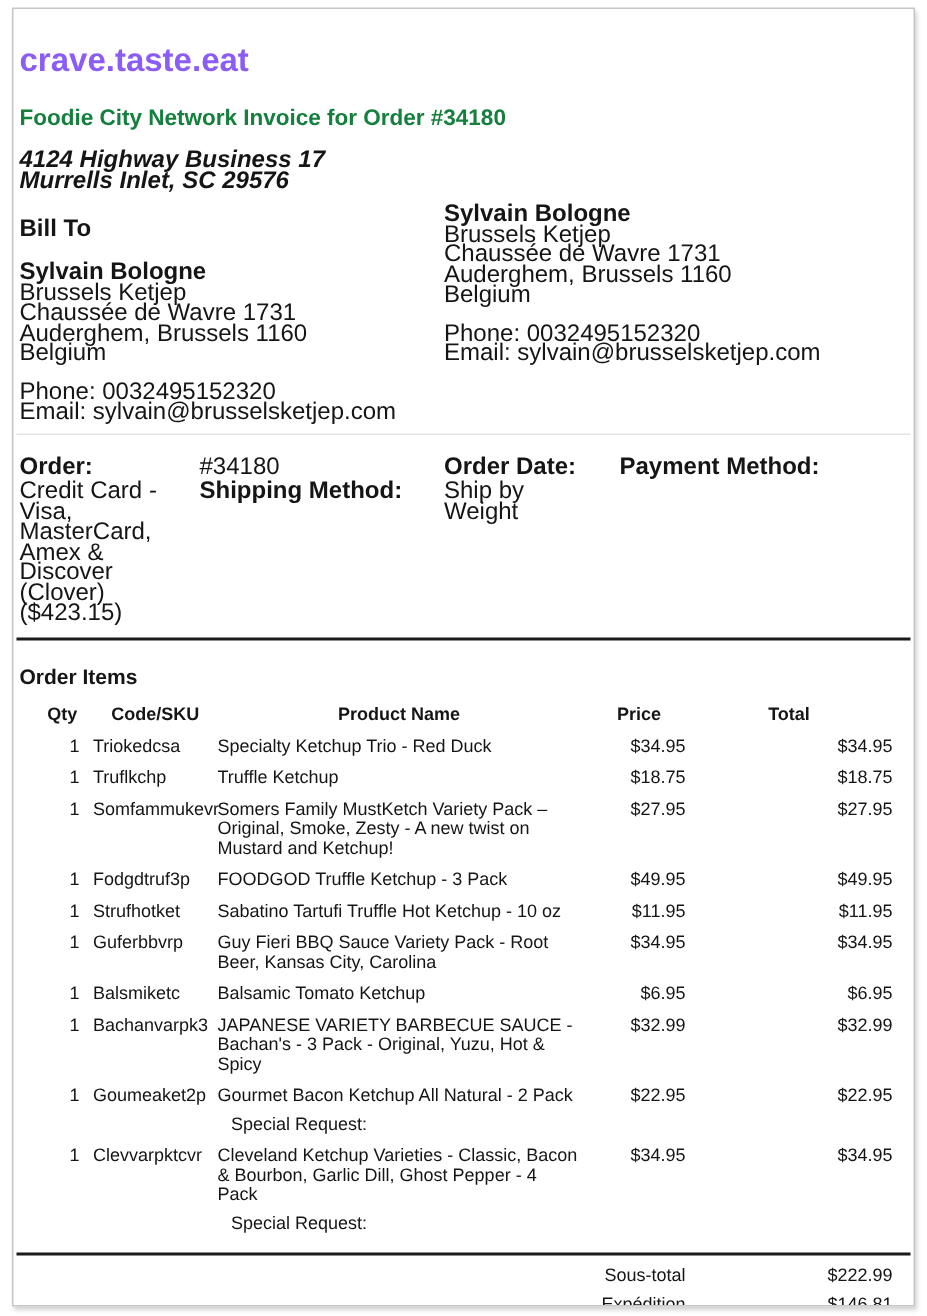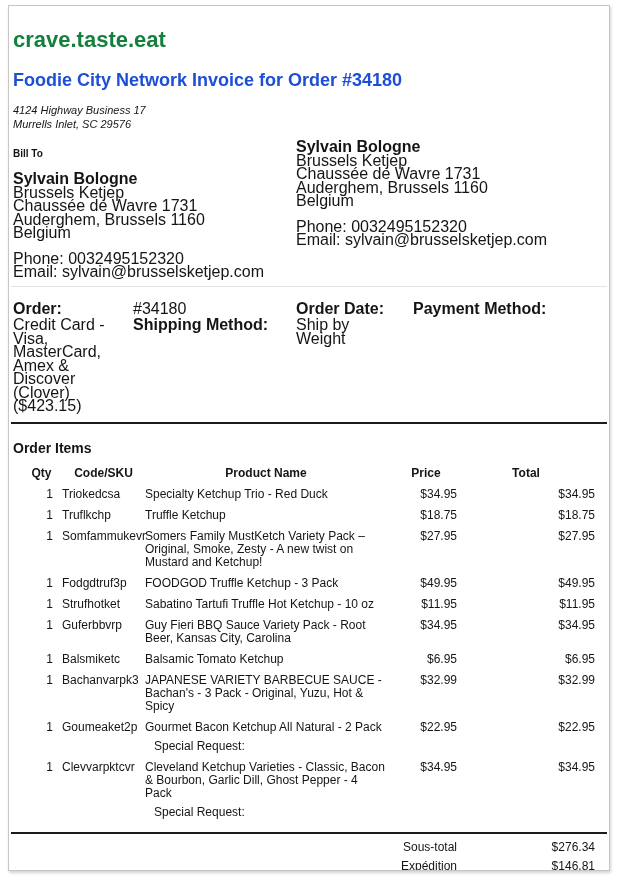--- a/index.html
+++ b/index.html
@@ -4,27 +4,27 @@
 <style>
   * { margin:0; padding:0; box-sizing:border-box; }
   html,body { width:618px; height:877px; background:#fff; }
   body { font-family:"Liberation Sans", sans-serif; color:#151515; position:relative; }
   .page {
     position:absolute; top:5px; left:8px; width:602px; height:866px;
     background:#fff; border:1px solid #c6c6c6;
     box-shadow:1px 2px 3px rgba(0,0,0,.18);
     padding:0 2px; overflow:hidden;
   }
-  .brand { font-size:22px; font-weight:bold; margin:21px 0 0 2px; color:#15803d; }
-  .subtitle { margin:17px 0 0 2px; font-size:18px; font-weight:bold; color:#1d4ed8; }
-  .hq { margin:13px 0 0 2px; font-size:11px; font-weight:normal; font-style:italic; line-height:13.5px; }
+  .brand { font-size:22px; font-weight:bold; margin:21px 0 0 2px; color:#8b5cf6; }
+  .subtitle { margin:17px 0 0 2px; font-size:15px; font-weight:bold; color:#15803d; }
+  .hq { margin:13px 0 0 2px; font-size:16px; font-weight:bold; font-style:italic; line-height:13.5px; }
   .addr-row { display:flex; margin-top:9px; }
   .addr-col { width:283px; padding-left:2px; }
   .addr-col.right { width:auto; }
-  .addr-col h2 { font-size:10px; font-weight:bold; margin:8px 0 13px; }
+  .addr-col h2 { font-size:16px; font-weight:bold; margin:8px 0 13px; }
   .addr-lines div, .contact div { font-size:16px; line-height:13.5px; }
   .addr-name { font-weight:bold; }
   .contact { margin-top:12px; }
   hr.light { border:none; border-top:1px solid #e3e3e3; margin:7px 0 0; }
   hr.dark { border:none; border-top:2px solid #1b1b1b; margin:9px 0 0; }
   .order-info {
     display:grid; grid-template-columns:120px 163px 117px 1fr;
     margin:15px 0 0 2px; font-size:16px; line-height:13.5px; row-gap:3px;
   }
   .order-info .lbl { font-weight:bold; }
@@ -225,21 +225,21 @@
   </tr>
 </tbody>
   </table>
 
   <hr class="dark">
 
   <table class="totals">
     <tbody>
   <tr>
     <td class="t-label">Sous-total</td>
-    <td class="t-value">$276.34</td>
+    <td class="t-value">$222.99</td>
   </tr>
 
   <tr>
     <td class="t-label">Expédition</td>
     <td class="t-value">$146.81</td>
   </tr>
 
   <tr>
     <td class="t-label">Tax</td>
     <td class="t-value">$0.00</td>

